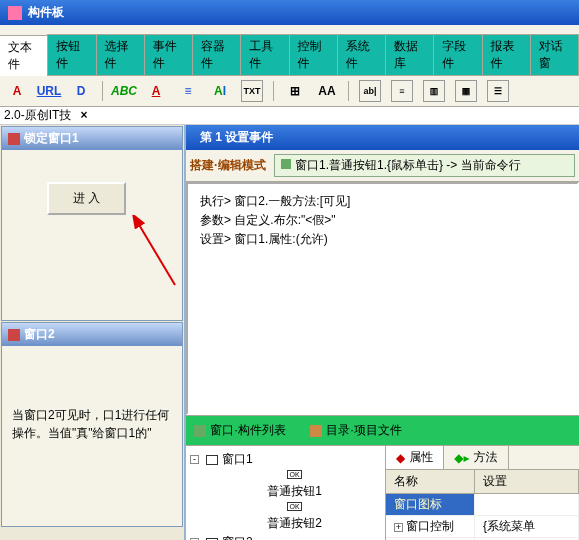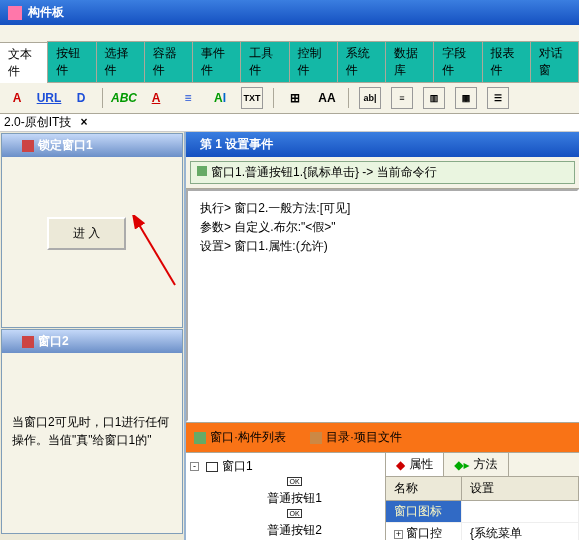--- a/index.html
+++ b/index.html
@@ -1,57 +1,57 @@
 <!DOCTYPE html>
 <html><head>
 <meta charset="utf-8">
 <style>
 * { box-sizing: border-box; margin: 0; padding: 0; font-family: "Microsoft YaHei", SimSun, sans-serif; font-size: 12px; }
 body { background: #ece9d8; width: 579px; height: 540px; overflow: hidden; position: relative; }
 
 .titlebar { background: linear-gradient(to bottom, #3a7ee0, #1550c0); color: #fff; padding: 4px 8px; display: flex; align-items: center; gap: 6px; font-weight: bold; }
 .titlebar .ticon { width: 14px; height: 14px; background: #f7a; display: inline-block; }
 
-.tabbar { background: #f5f3e7; border-bottom: 1px solid #aca899; display: flex; padding-top: 16px; align-items: center; }
+.tabbar { background: #f5f3e7; border-bottom: 1px solid #aca899; display: flex; padding-top: 9px; align-items: center; }
 .tab { padding: 3px 8px; border: 1px solid #aca899; background: #14b8a6; border-bottom: none; margin-left: -1px; cursor: pointer; }
 .tab.active { background: #fff; position: relative; top: 1px; }
 
 .toolbar { background: #f5f3e7; border-bottom: 1px solid #aca899; padding: 4px 6px; display: flex; gap: 10px; align-items: center; }
 .tbtn { width: 22px; height: 22px; display: inline-flex; align-items: center; justify-content: center; font-weight: bold; cursor: pointer; }
 .tbtn.red { color: #c00; }
 .tbtn.blue { color: #1d4ed8; }
 .tbtn.green { color: #090; }
 .tbtn.box { border: 1px solid #999; font-size: 9px; }
 .sep { width: 1px; height: 20px; background: #aca899; }
 
 .breadcrumb { background: #fff; padding: 0 4px; font-size: 11px; border-bottom: 1px solid #ccc; }
 .breadcrumb .close { color: #000; font-weight: bold; margin-left: 6px; }
 
 .workspace { display: flex; height: calc(100% - 100px); }
 .leftcol { width: 186px; background: #ece9d8; border-right: 2px solid #99b4d1; }
 .rightcol { flex: 1; display: flex; flex-direction: column; }
 
 .panel { border: 1px solid #7f9db9; margin: 1px; }
-.panel-header { background: linear-gradient(to bottom, #c4d8f8, #6b8fc8); color: #fff; padding: 3px 20px; display: flex; align-items: center; gap: 4px; font-weight: bold; }
+.panel-header { background: linear-gradient(to bottom, #c4d8f8, #6b8fc8); color: #fff; padding: 3px 6px; display: flex; align-items: center; gap: 4px; font-weight: bold; }
 .panel-header .picon { width: 12px; height: 12px; background: #c44; display: inline-block; }
-.panel-body { background-image: radial-gradient(#999 0.5px, #f5f3e7 0.5px); background-size: 6px 6px; height: 170px; padding: 60px 45px; }
+.panel-body { background-image: radial-gradient(#999 0.5px, #f5f3e7 0.5px); background-size: 6px 6px; height: 170px; padding: 32px 45px; }
 .panel-body2 { background-image: radial-gradient(#999 0.5px, #f5f3e7 0.5px); background-size: 6px 6px; height: 180px; padding: 60px 10px; }
 
 .designer-btn { background: #ece9d8; border: 2px outset #fff; padding: 6px 24px; cursor: pointer; }
 .arrow { position: absolute; left: 130px; top: 215px; pointer-events: none; }
 
 .event-title { background: linear-gradient(to bottom, #3a7ee0, #1550c0); color: #fff; padding: 4px 8px; display: flex; align-items: center; gap: 6px; font-weight: bold; text-align: right; }
 .event-bar { background: #f5f3e7; border-bottom: 1px solid #aca899; padding: 4px; display: flex; align-items: center; gap: 8px; font-size: 11px; }
 .event-bar .label { color: #940; font-weight: bold; }
 .event-bar .path { background: #eaf5e0; border: 1px solid #8a8; padding: 2px 6px; flex: 1; }
 .path .icon-sq { display: inline-block; width: 10px; height: 10px; background: #6a6; margin-right: 4px; }
 
 .script-area { background: #fff; border: 2px inset #fff; flex: 1; padding: 8px 12px; font-size: 12px; line-height: 1.6; overflow: auto; min-height: 230px; }
 
-.bottom-tabs { background: #f97316; border-top: 1px solid #aca899; padding: 4px; display: flex; gap: 16px; }
+.bottom-tabs { background: #22c55e; border-top: 1px solid #aca899; padding: 4px; display: flex; gap: 16px; }
 .btab { padding: 2px 4px; display: flex; align-items: center; gap: 4px; cursor: pointer; }
 .btab .bi { width: 12px; height: 12px; background: #6a6; }
 .btab .bi2 { width: 12px; height: 12px; background: #c84; }
 
 .tree-prop { display: flex; border-top: 1px solid #aca899; height: 120px; }
 .tree { width: 200px; background: #fff; border-right: 1px solid #aca899; padding: 4px; font-size: 12px; overflow: hidden; }
 .tree-item { padding: 1px 0; display: flex; align-items: center; gap: 4px; }
 .tree-item .box-icon { border: 1px solid #333; width: 12px; height: 10px; display: inline-block; }
 .tree-item .ok-icon { border: 1px solid #333; font-size: 7px; padding: 0 1px; }
 .tree-item .a-icon { border: 1px solid #333; font-size: 8px; padding: 0 2px; font-weight: bold; }
@@ -61,41 +61,41 @@
 .prop-tabs { display: flex; border-bottom: 1px solid #aca899; background: #f5f3e7; }
 .ptab { padding: 3px 10px; border-right: 1px solid #aca899; display: flex; align-items: center; gap: 4px; cursor: pointer; }
 .ptab .diamond { color: #c00; }
 .ptab .diamond2 { color: #0a0; }
 .ptab.active { background: #fff; }
 .prop-grid { flex: 1; }
 .prop-head { display: flex; background: #ece9d8; border-bottom: 1px solid #aca899; }
 .prop-head > div { padding: 3px 8px; border-right: 1px solid #aca899; }
 .prop-row { display: flex; border-bottom: 1px solid #eee; }
 .prop-row > div { padding: 2px 8px; border-right: 1px solid #eee; }
-.col1 { width: 76px; }
+.col1 { width: 89px; }
 .col2 { flex: 1; }
 .prop-row.sel .col1 { background: #316ac5; color: #fef9c3; }
 .expander { display: inline-block; width: 9px; height: 9px; border: 1px solid #888; text-align: center; line-height: 7px; font-size: 9px; margin-right: 3px; }
 
 .hint-text { font-size: 12px; line-height: 1.5; }
 </style>
 </head>
 <body>
 
 <div class="titlebar">
   <span class="ticon"></span>
   <span>构件板</span>
 </div>
 
 <div class="tabbar">
   <div class="tab active">文本件</div>
   <div class="tab">按钮件</div>
   <div class="tab">选择件</div>
+  <div class="tab">事件件</div>
   <div class="tab">容器件</div>
-  <div class="tab">事件件</div>
   <div class="tab">工具件</div>
   <div class="tab">控制件</div>
   <div class="tab">系统件</div>
   <div class="tab">数据库</div>
   <div class="tab">字段件</div>
   <div class="tab">报表件</div>
   <div class="tab">对话窗</div>
 </div>
 
 <div class="toolbar">
@@ -158,20 +158,21 @@
       </div>
     </div>
   </div>
 
   <div class="rightcol">
     <div class="event-title">
       <span class="ticon"></span>
       <span>第 1 设置事件</span>
     </div>
     <div class="event-bar">
+      <span class="label">搭建·编辑模式</span>
       <span class="path"><span class="icon-sq"></span><span>窗口1.普通按钮1.{鼠标单击} -&gt; 当前命令行</span></span>
     </div>
     <div class="script-area">
       <div>执行&gt; 窗口2.一般方法:[可见]</div>
       <div>参数&gt; 自定义.布尔:"&lt;假&gt;"</div>
       <div>设置&gt; 窗口1.属性:(允许)</div>
     </div>
 
     <div class="bottom-tabs">
       <div class="btab">

